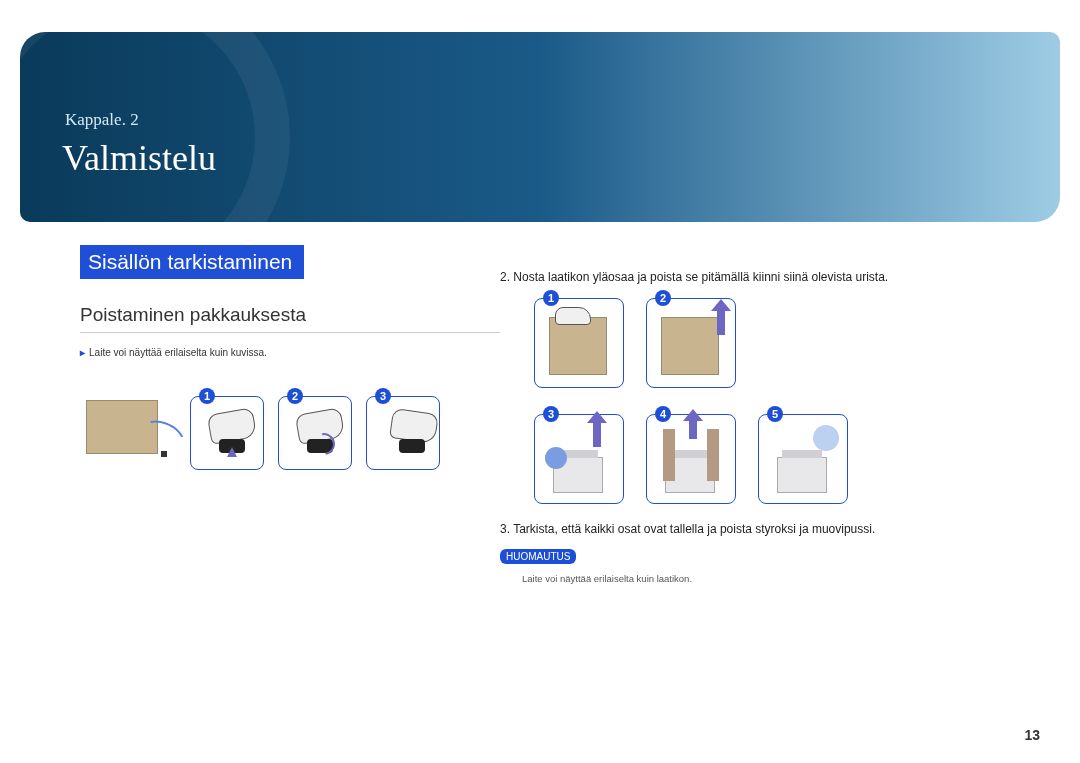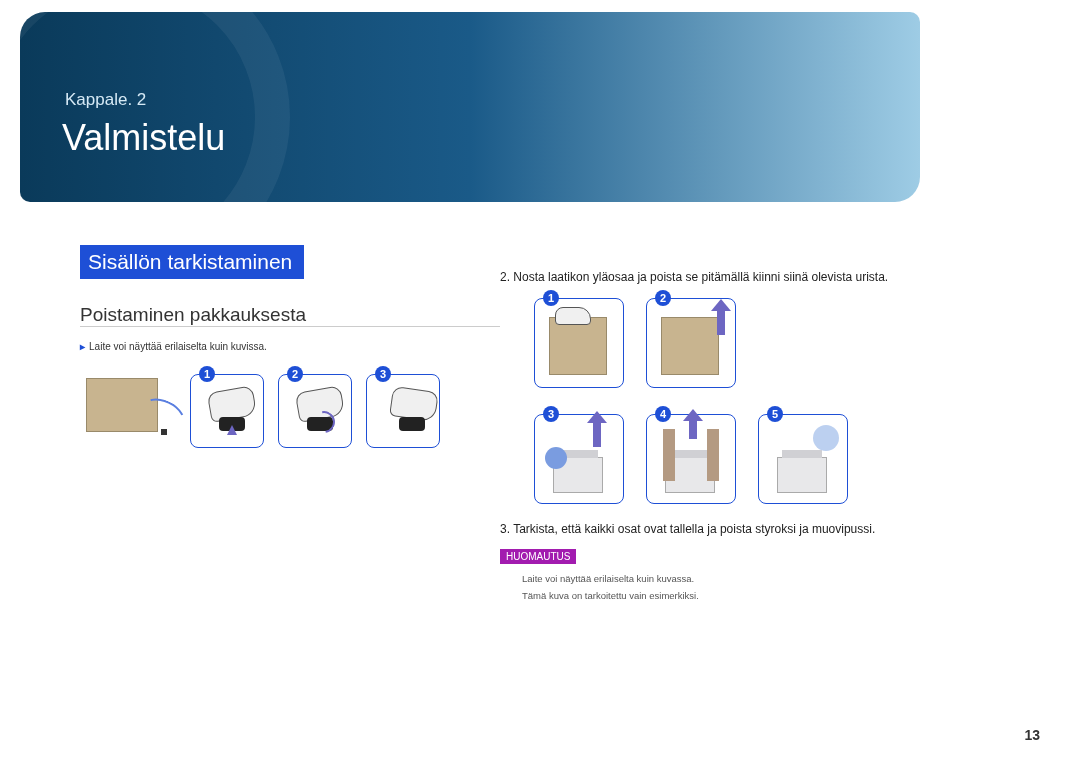--- a/index.html
+++ b/index.html
@@ -8,26 +8,27 @@
     font-family: Arial, Helvetica, sans-serif;
     background: #fff;
     width: 1080px;
     height: 763px;
     position: relative;
     overflow: hidden;
   }
   .header-banner {
     position: absolute;
     left: 20px;
-    top: 12px;
-    width: 900px;
+    top: 32px;
+    width: 1040px;
     height: 190px;
     background: linear-gradient(to right, #0a3a5a 0%, #1a5a88 50%, #9ecce5 100%);
     border-radius: 25px 10px 25px 10px;
     overflow: hidden;
+    font-family: Liberation Serif, serif;
   }
   .header-banner::before {
     content: "";
     position: absolute;
     left: -60px;
     top: -60px;
     width: 260px;
     height: 260px;
     border: 35px solid rgba(255,255,255,0.06);
     border-radius: 50%;
@@ -68,26 +69,27 @@
     background: #1e4fd6;
     color: #fff;
     font-size: 21px;
     padding: 5px 12px 5px 8px;
     margin-bottom: 25px;
   }
   .subsection-title {
     font-size: 19px;
     color: #333;
     border-bottom: 1px solid #ccc;
+    padding-bottom: 6px;
     margin-bottom: 14px;
   }
   .bullet-line {
     font-size: 10px;
     color: #333;
-    margin: 10px 0 18px 0;
+    margin: 10px 0 34px 0;
   }
   .bullet-line .b-icon {
     color: #1e4fd6;
     font-weight: bold;
     margin-right: 4px;
   }
   .step-text {
     font-size: 12px;
     color: #222;
     margin: 10px 0 10px 0;
@@ -250,25 +252,25 @@
     content:"";position:absolute;top:-8px;left:4px;width:40px;height:8px;background:#d0d0d4;
   }
   .foam-circle{
     position:absolute;width:22px;height:22px;border-radius:50%;background:#7a9ce0;
   }
   .foam-rect{
     position:absolute;width:12px;height:52px;background:#b49a82;
   }
   .note-badge {
     display:inline-block;
-    background:#a21caf;
+    background:#1d4ed8;
     color:#fff;
     font-size:10px;
     padding:2px 6px;
-    border-radius:0;
+    border-radius:6px;
     margin-bottom:6px;
   }
   .note-lines {
     font-size:9.5px;
     color:#555;
     line-height:1.8;
     padding-left:22px;
   }
   .page-number {
     position:absolute;
@@ -362,21 +364,20 @@
           <div class="device"></div>
           <div class="foam-circle" style="right:8px;top:10px;width:26px;height:26px;background:#bcd0f0"></div>
         </div>
       </div>
 
       <div class="step-text">3.  Tarkista, että kaikki osat ovat tallella ja poista styroksi ja muovipussi.</div>
 
       <div>
         <span class="note-badge">HUOMAUTUS</span>
         <div class="note-lines">
-          <div>Laite voi näyttää erilaiselta kuin kuvassa.</div>
-          <div>Tämä kuva on tarkoitettu vain esimerkiksi.</div>
+          <div>Laite voi näyttää erilaiselta kuin laatikon.</div>
         </div>
       </div>
     </div>
   </div>
 </div>
 
 <div class="page-number">13</div>
 
 </body></html>

